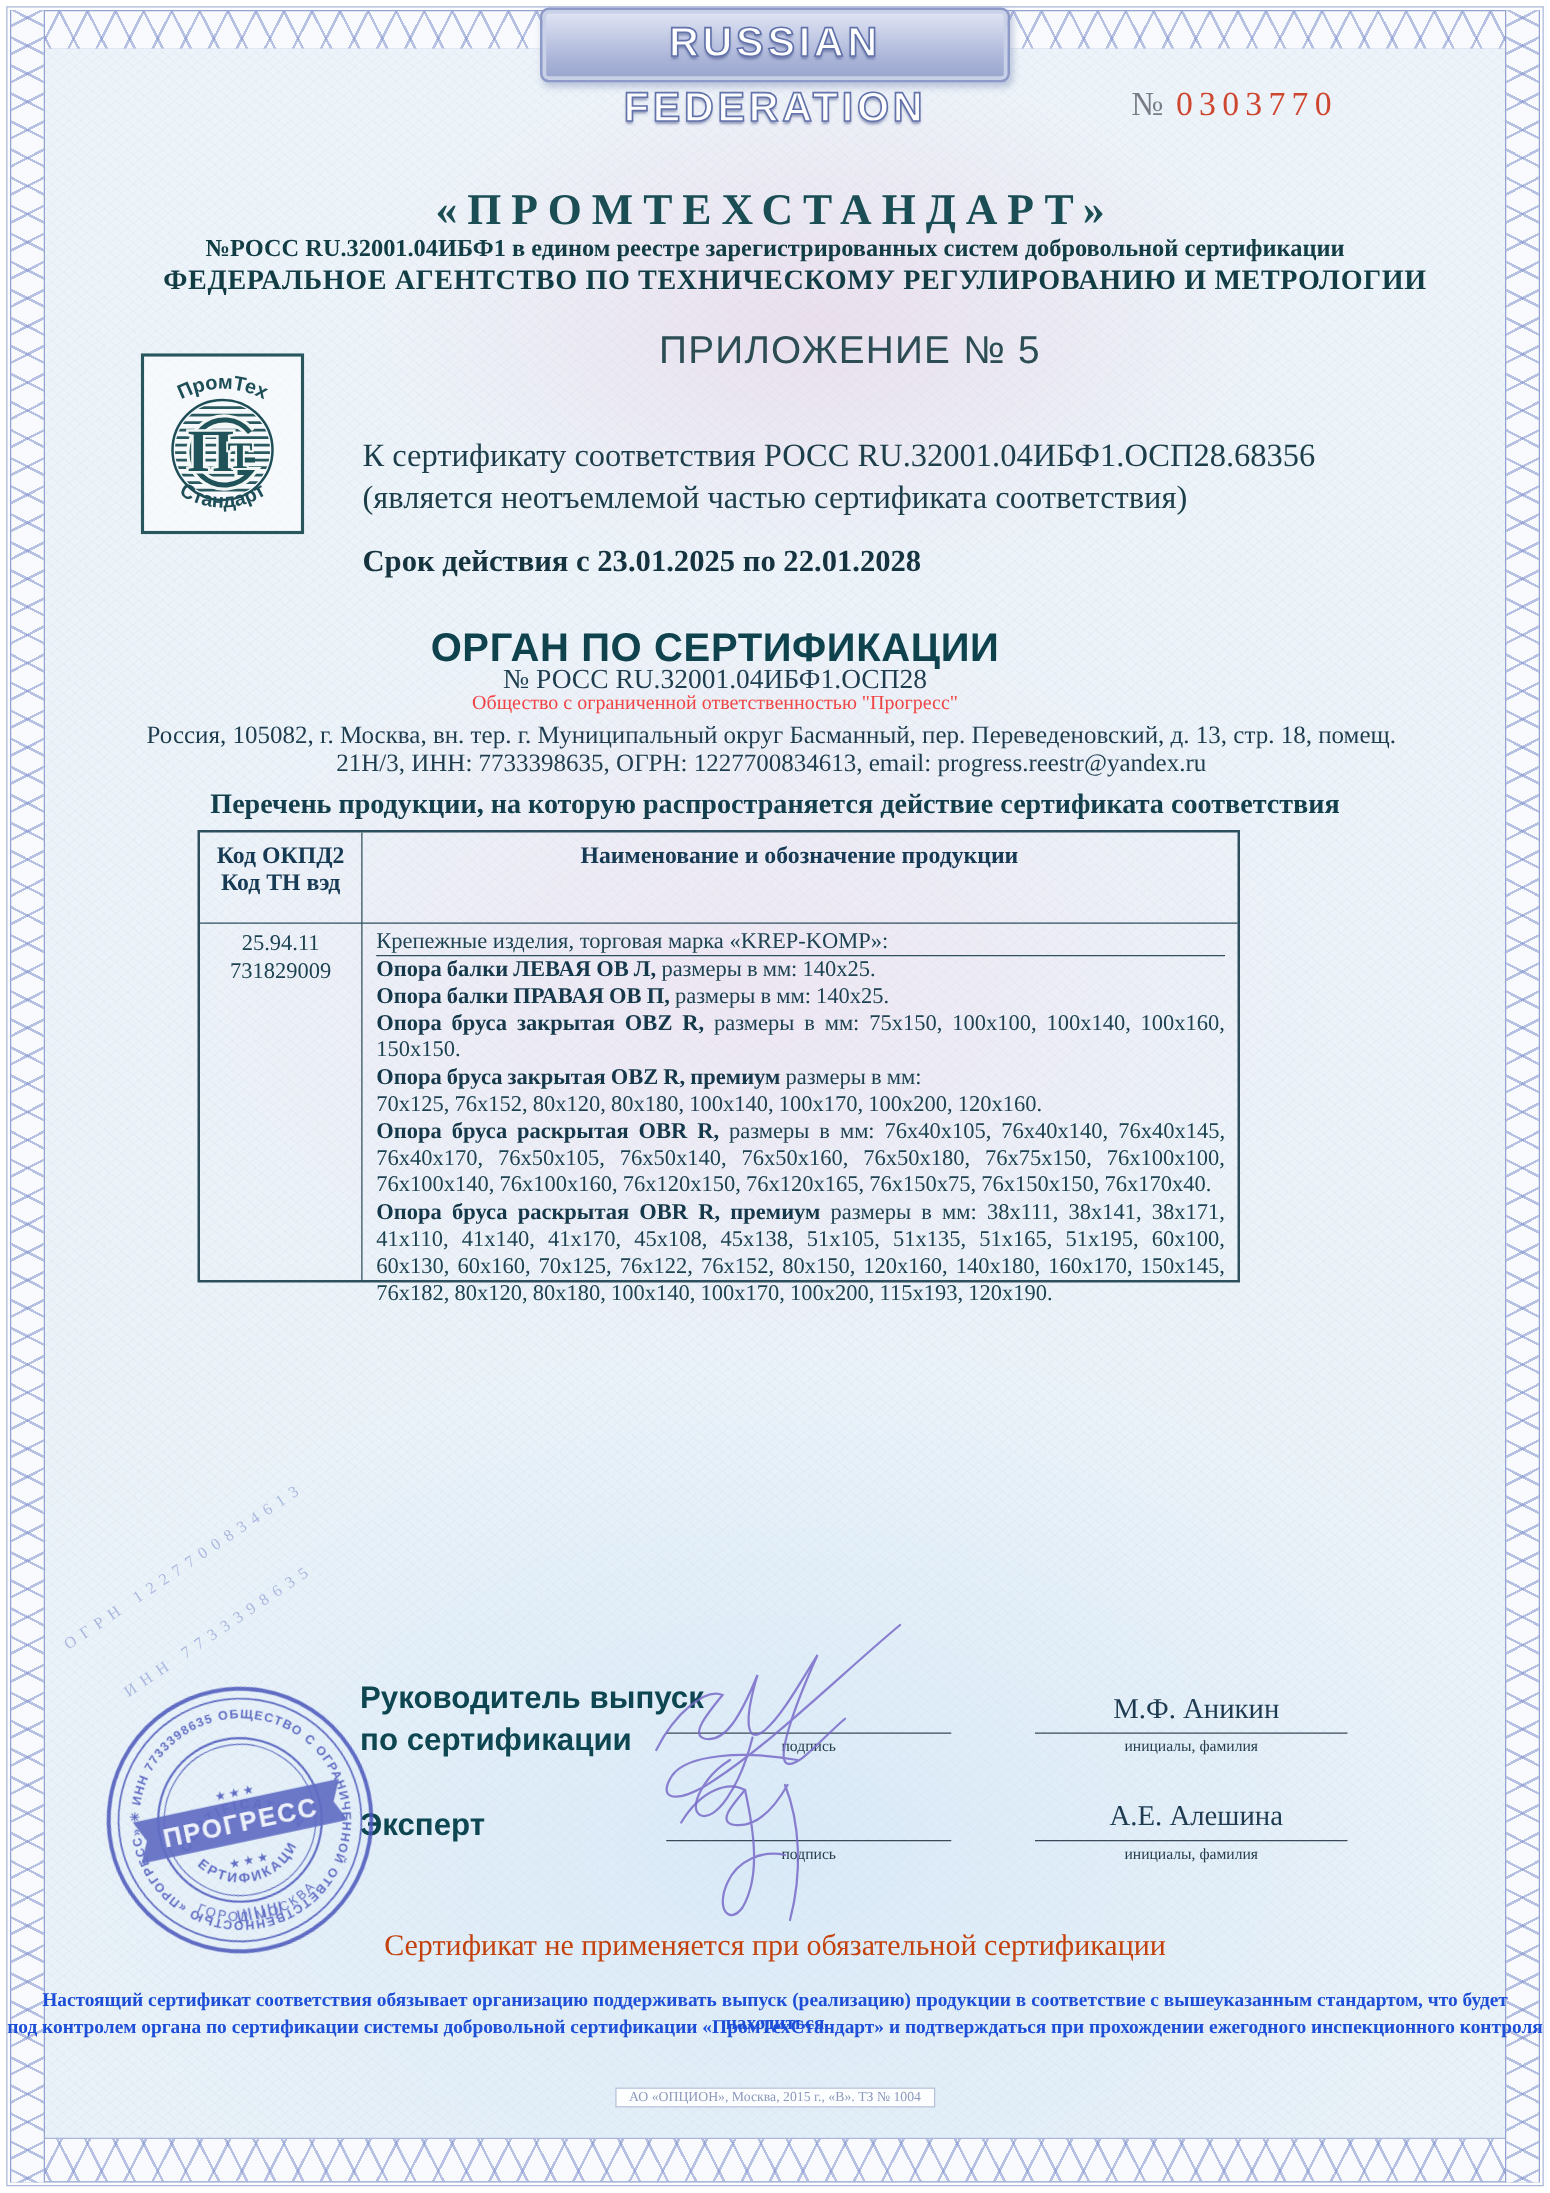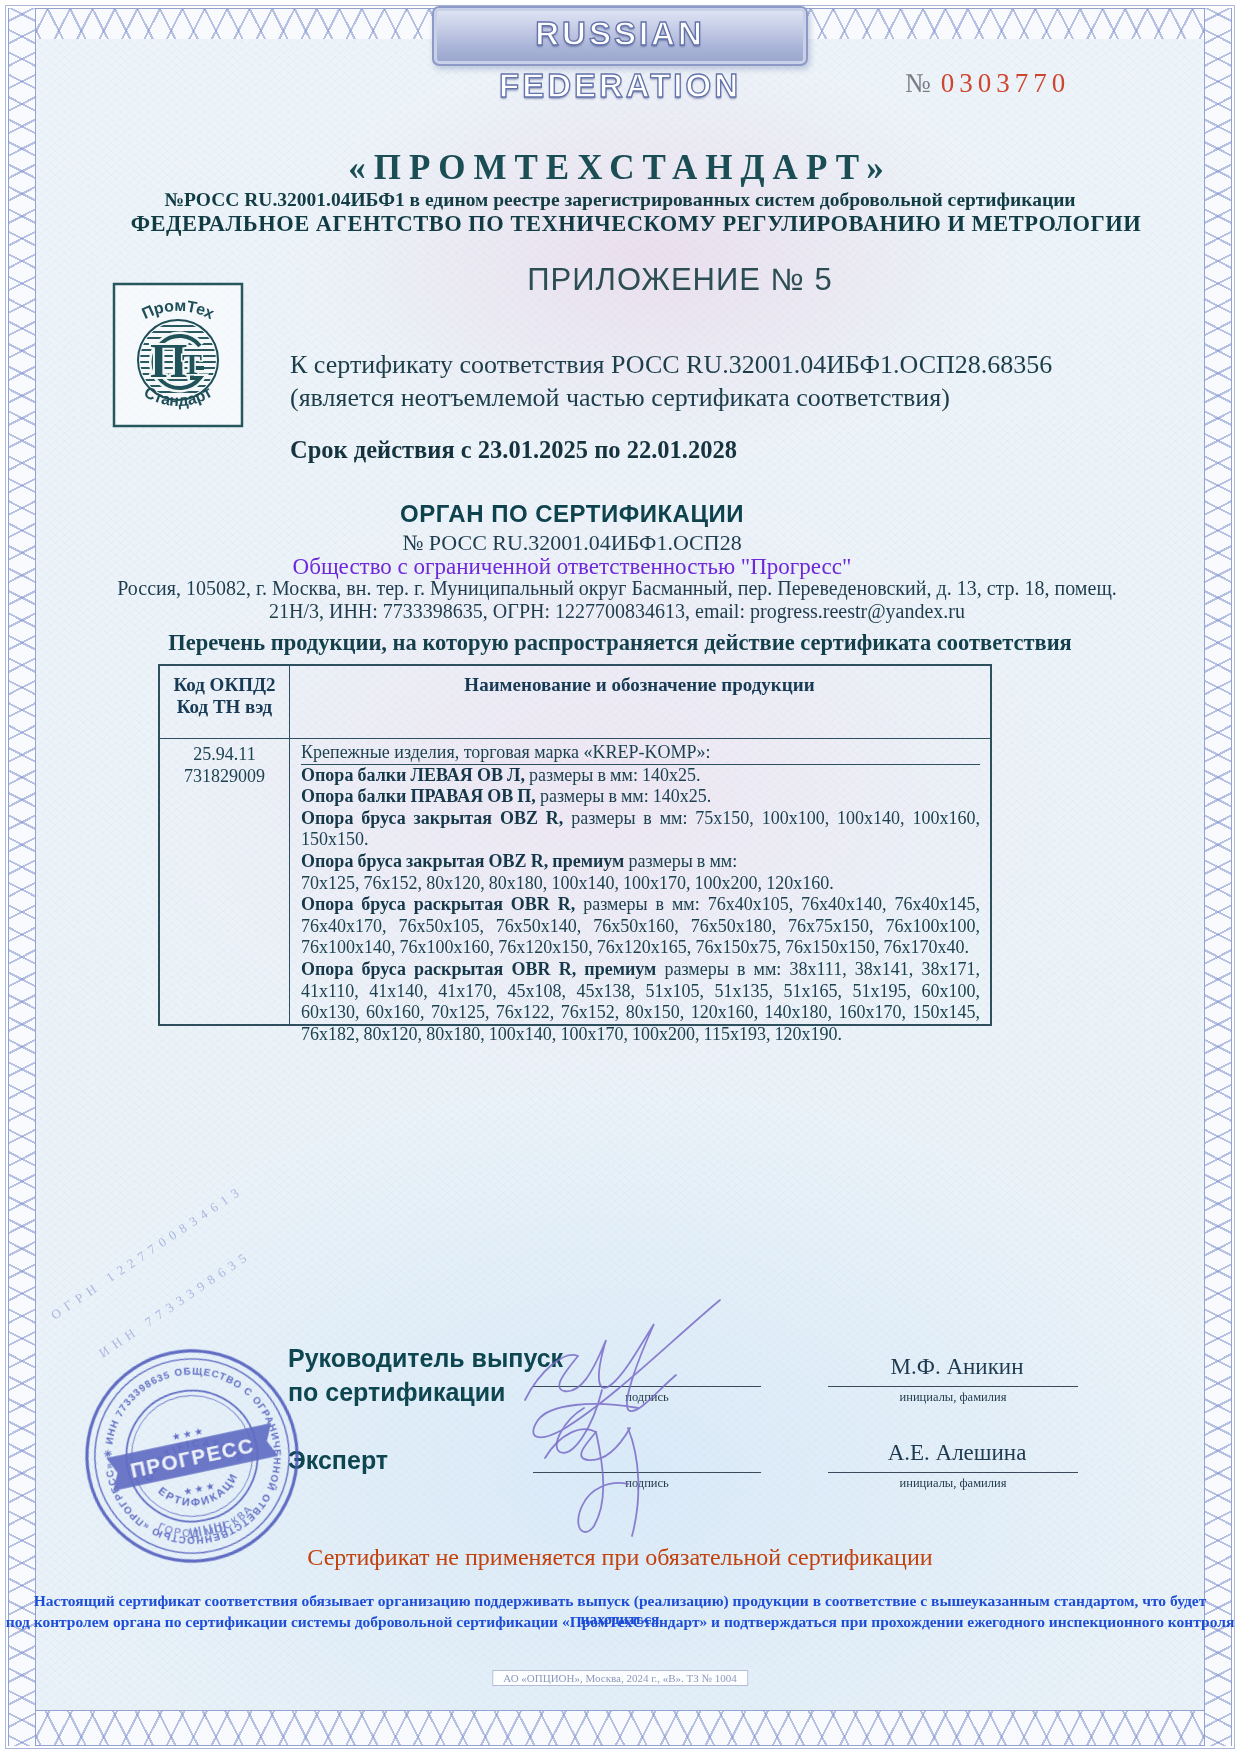--- a/index.html
+++ b/index.html
@@ -128,23 +128,23 @@
         <textPath href="#lg-bot" startOffset="50%" text-anchor="middle">Стандарт</textPath>
       </text>
     </svg>
   </div>
 
   <div class="abs annex-title" style="left:120px;right:0;top:262px;text-align:center;">ПРИЛОЖЕНИЕ № 5</div>
   <div class="abs doc-serif-24 serif" style="left:290px;top:350px;">К сертификату соответствия РОСС RU.32001.04ИБФ1.ОСП28.68356</div>
   <div class="abs doc-serif-24 serif" style="left:290px;top:383px;">(является неотъемлемой частью сертификата соответствия)</div>
   <div class="abs serif" style="left:290px;top:436px;font-size:24.5px;font-weight:bold;color:#15333f;">Срок действия с 23.01.2025 по 22.01.2028</div>
 
-  <div class="abs org-center sans" style="top:500px;font-size:24px;font-weight:bold;color:#0e434e;letter-spacing:.5px;">ОРГАН ПО СЕРТИФИКАЦИИ</div>
+  <div class="abs org-center sans" style="top:500px;font-size:32px;font-weight:bold;color:#0e434e;letter-spacing:.5px;">ОРГАН ПО СЕРТИФИКАЦИИ</div>
   <div class="abs org-center serif" style="top:530px;font-size:22px;color:#1d3c4e;">№ РОСС RU.32001.04ИБФ1.ОСП28</div>
-  <div class="abs org-center serif" style="top:554px;font-size:23px;color:#6d28d9;">Общество с ограниченной ответственностью "Прогресс"</div>
+  <div class="abs org-center serif" style="top:554px;font-size:16px;color:#ef4444;">Общество с ограниченной ответственностью "Прогресс"</div>
   <div class="abs addr-center serif" style="top:577px;font-size:20px;">Россия, 105082, г. Москва, вн. тер. г. Муниципальный округ Басманный, пер. Переведеновский, д. 13, стр. 18, помещ.</div>
   <div class="abs addr-center serif" style="top:600px;font-size:20px;">21Н/3, ИНН: 7733398635, ОГРН: 1227700834613, email: progress.reestr@yandex.ru</div>
 
   <div class="abs serif" style="left:0;width:100%;top:630px;text-align:center;font-size:22.5px;font-weight:bold;color:#123f4b;">Перечень продукции, на которую распространяется действие сертификата соответствия</div>
 
   <div class="abs ptable">
     <div class="divider"></div>
     <div class="hsep"></div>
     <div class="abs th serif" style="left:0;width:129px;top:8px;">
       <div>Код ОКПД2</div>
@@ -238,15 +238,15 @@
         <line x1="128" y1="186" x2="128" y2="196"></line>
           <line x1="132" y1="186" x2="132" y2="196"></line>
       </g>
     </g>
   </svg>
 
   <div class="abs note-bold serif" style="top:1544px;">Сертификат не применяется при обязательной сертификации</div>
   <div class="abs footnote serif" style="top:1592px;">Настоящий сертификат соответствия обязывает организацию поддерживать выпуск (реализацию) продукции в соответствие с вышеуказанным стандартом, что будет находиться</div>
   <div class="abs footnote serif" style="top:1613px;">под контролем органа по сертификации системы добровольной сертификации «ПромТехСтандарт» и подтверждаться при прохождении ежегодного инспекционного контроля</div>
 
-  <div class="abs printer serif">АО «ОПЦИОН», Москва, 2024 г., «В». ТЗ № 1004</div>
+  <div class="abs printer serif">АО «ОПЦИОН», Москва, 2015 г., «В». ТЗ № 1004</div>
 
 </div>
 
 </body></html>

